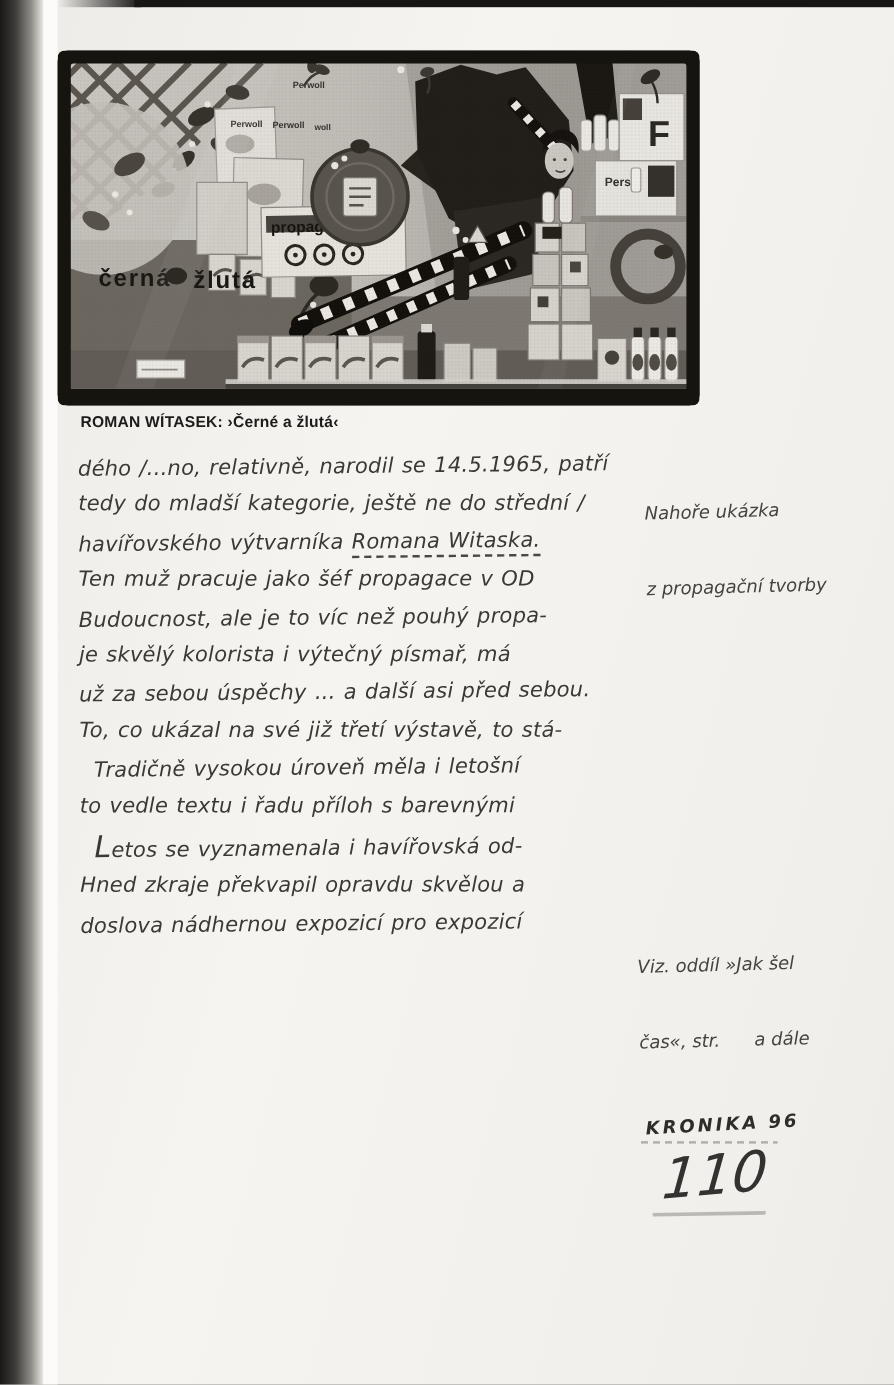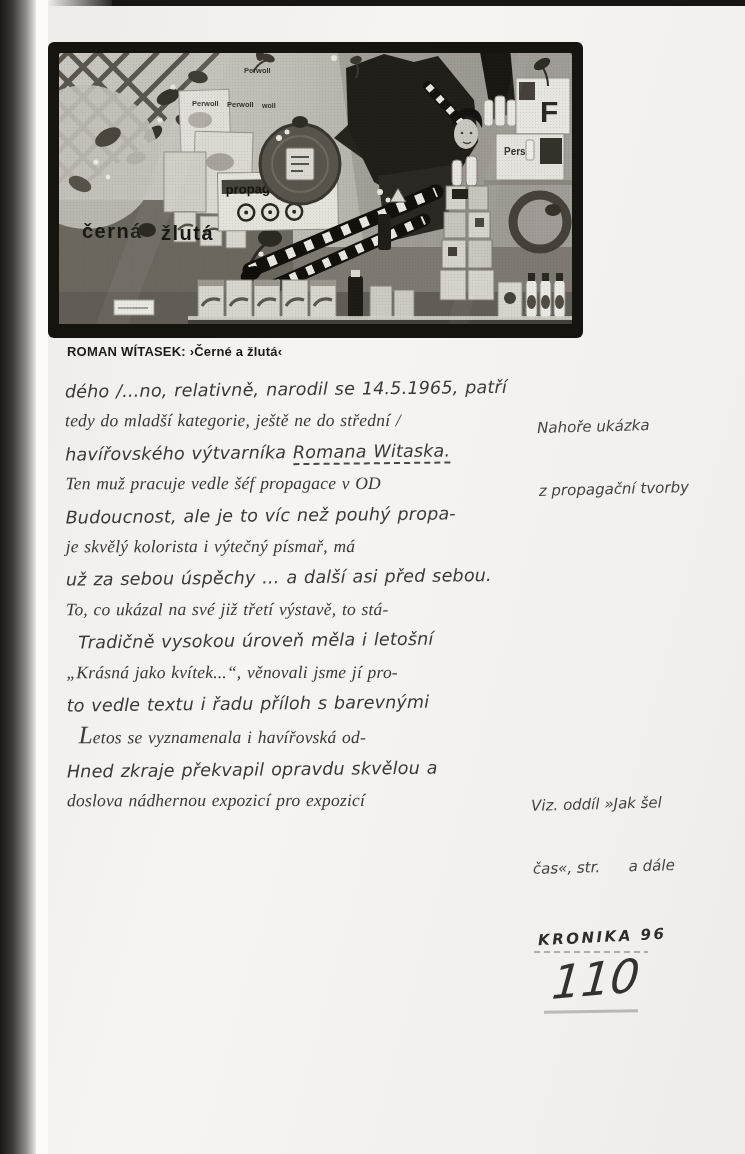--- a/index.html
+++ b/index.html
@@ -14,21 +14,21 @@
   .scan-top-fade{position:absolute;left:48px;top:0;width:70px;height:6px;
         background:linear-gradient(90deg,rgba(23,22,21,0),#171615);}
   
   .photo{position:absolute;left:48px;top:42px;width:535px;height:296px;margin:0;}
   .caption{position:absolute;left:67px;top:344px;font-family:"Liberation Sans",sans-serif;
         font-weight:bold;font-size:13px;color:#1d1b19;letter-spacing:.2px;}
   
   .main-text{position:absolute;left:66px;top:374px;width:480px;color:#3a3935;
         font-style:italic;font-size:17.5px;line-height:31.4px;letter-spacing:.2px;
         word-spacing:1px;transform:rotate(-.3deg);white-space:nowrap;}
-  .hw-line:nth-child(2n){transform:rotate(.25deg);font-family:Liberation Serif, serif;}
+  .hw-line:nth-child(2n){transform:rotate(.25deg);}
   .hw-line:nth-child(2n+1){transform:rotate(-.3deg);}
   .hw-line.indent{padding-left:12px;}
   .hw-line.bigcap::first-letter{font-size:25px;}
   .dashed{border-bottom:2px dashed #4a4844;padding-bottom:1px;}
   .margin-note{position:absolute;color:#45433f;font-style:italic;font-size:15px;
         line-height:21px;transform:rotate(-1.5deg);white-space:pre;}
   .note-top{left:538px;top:374px;}
   .note-mid{left:532px;top:752px;}
   .kronika{position:absolute;left:538px;top:928px;font-style:italic;font-weight:bold;
         font-size:15px;letter-spacing:2.5px;color:#2f2d2a;transform:rotate(-3deg);}
@@ -274,27 +274,26 @@
       <rect x="5" y="5" width="525" height="286" rx="8" fill="none" stroke="#16140f" stroke-width="12"></rect>
     </svg>
   </figure>
 
   <div class="caption">ROMAN WÍTASEK: ›Černé a žlutá‹</div>
 
   <div class="main-text">
     <div class="hw-line">dého /...no, relativně, narodil se 14.5.1965, patří</div>
     <div class="hw-line">tedy do mladší kategorie, ještě ne do střední /</div>
     <div class="hw-line"><span>havířovského výtvarníka </span><span class="dashed">Romana Witaska.</span></div>
-    <div class="hw-line">Ten muž pracuje vedle šéf propagace v OD</div>
+    <div class="hw-line">Ten muž pracuje jako šéf propagace v OD</div>
     <div class="hw-line">Budoucnost, ale je to víc než pouhý propa-</div>
     <div class="hw-line">je skvělý kolorista i výtečný písmař, má</div>
     <div class="hw-line">už za sebou úspěchy ... a další asi před sebou.</div>
     <div class="hw-line">To, co ukázal na své již třetí výstavě, to stá-</div>
     <div class="hw-line indent">Tradičně vysokou úroveň měla i letošní</div>
-    <div class="hw-line">„Krásná jako kvítek...“, věnovali jsme jí pro-</div>
     <div class="hw-line">to vedle textu i řadu příloh s barevnými</div>
     <div class="hw-line indent bigcap">Letos se vyznamenala i havířovská od-</div>
     <div class="hw-line">Hned zkraje překvapil opravdu skvělou a</div>
     <div class="hw-line">doslova nádhernou expozicí pro expozicí</div>
   </div>
 
   <div class="margin-note note-top">
     <div>Nahoře ukázka</div>
     <div>z propagační tvorby</div>
   </div>

